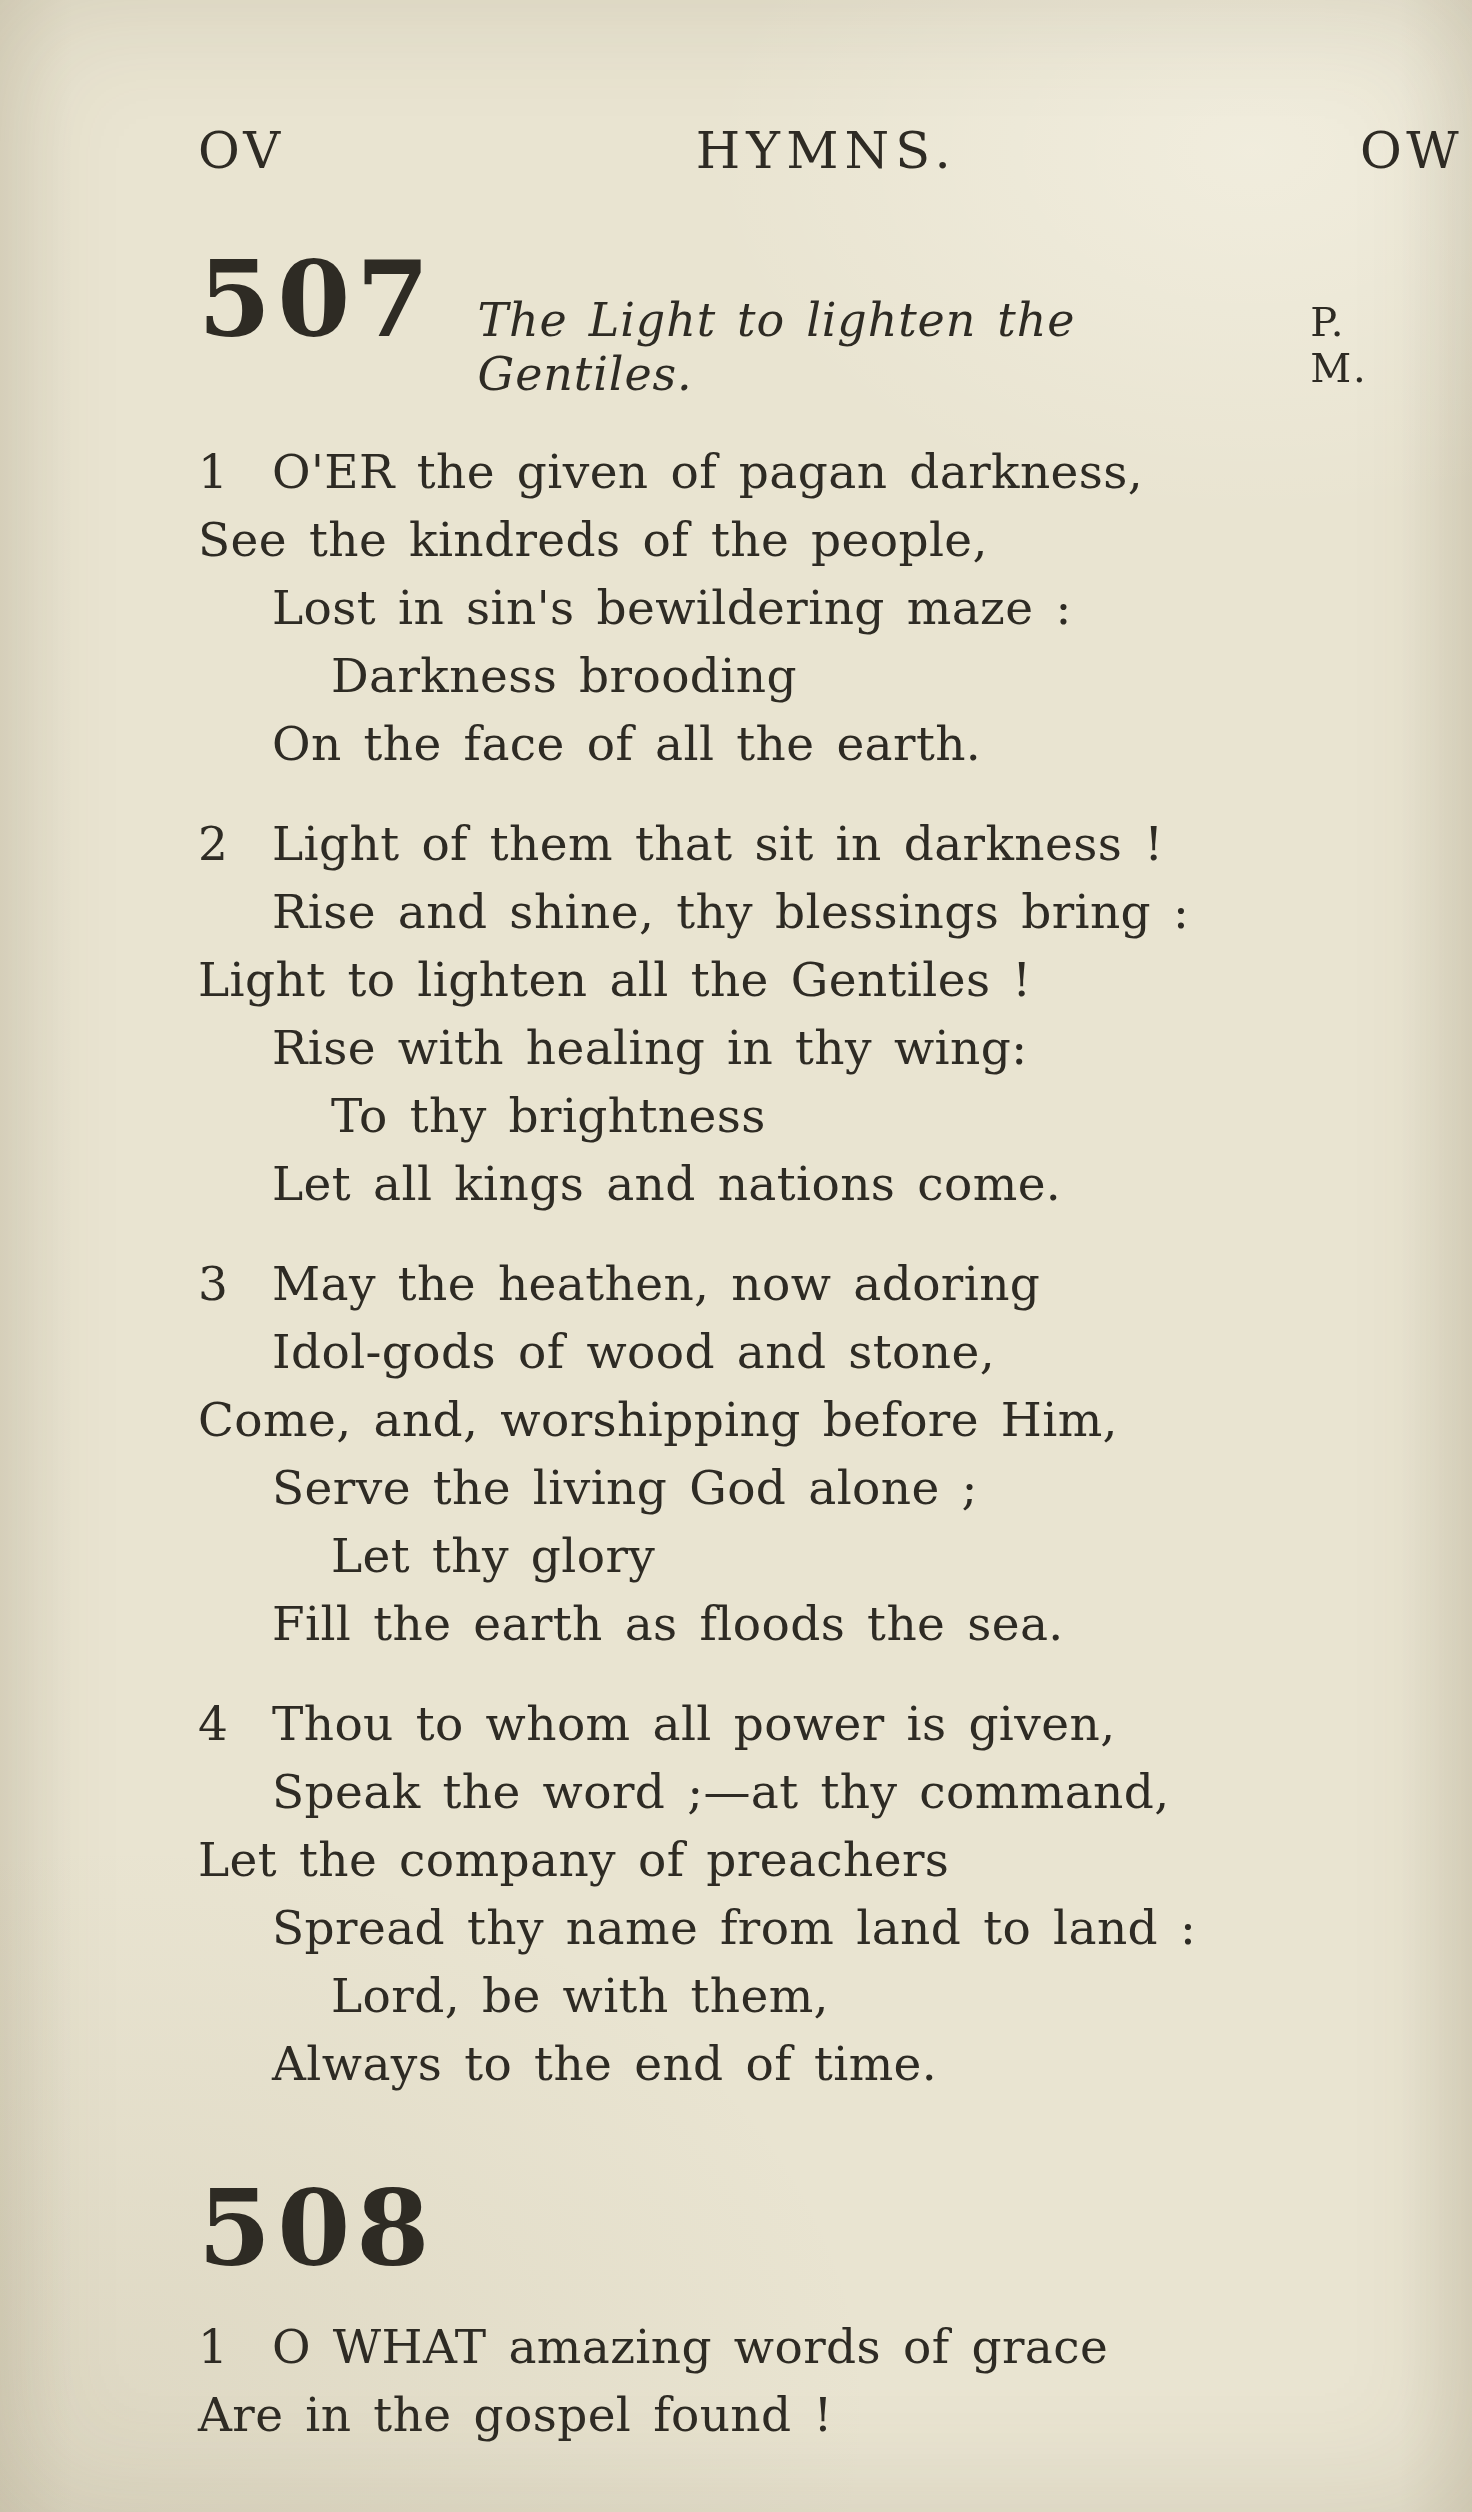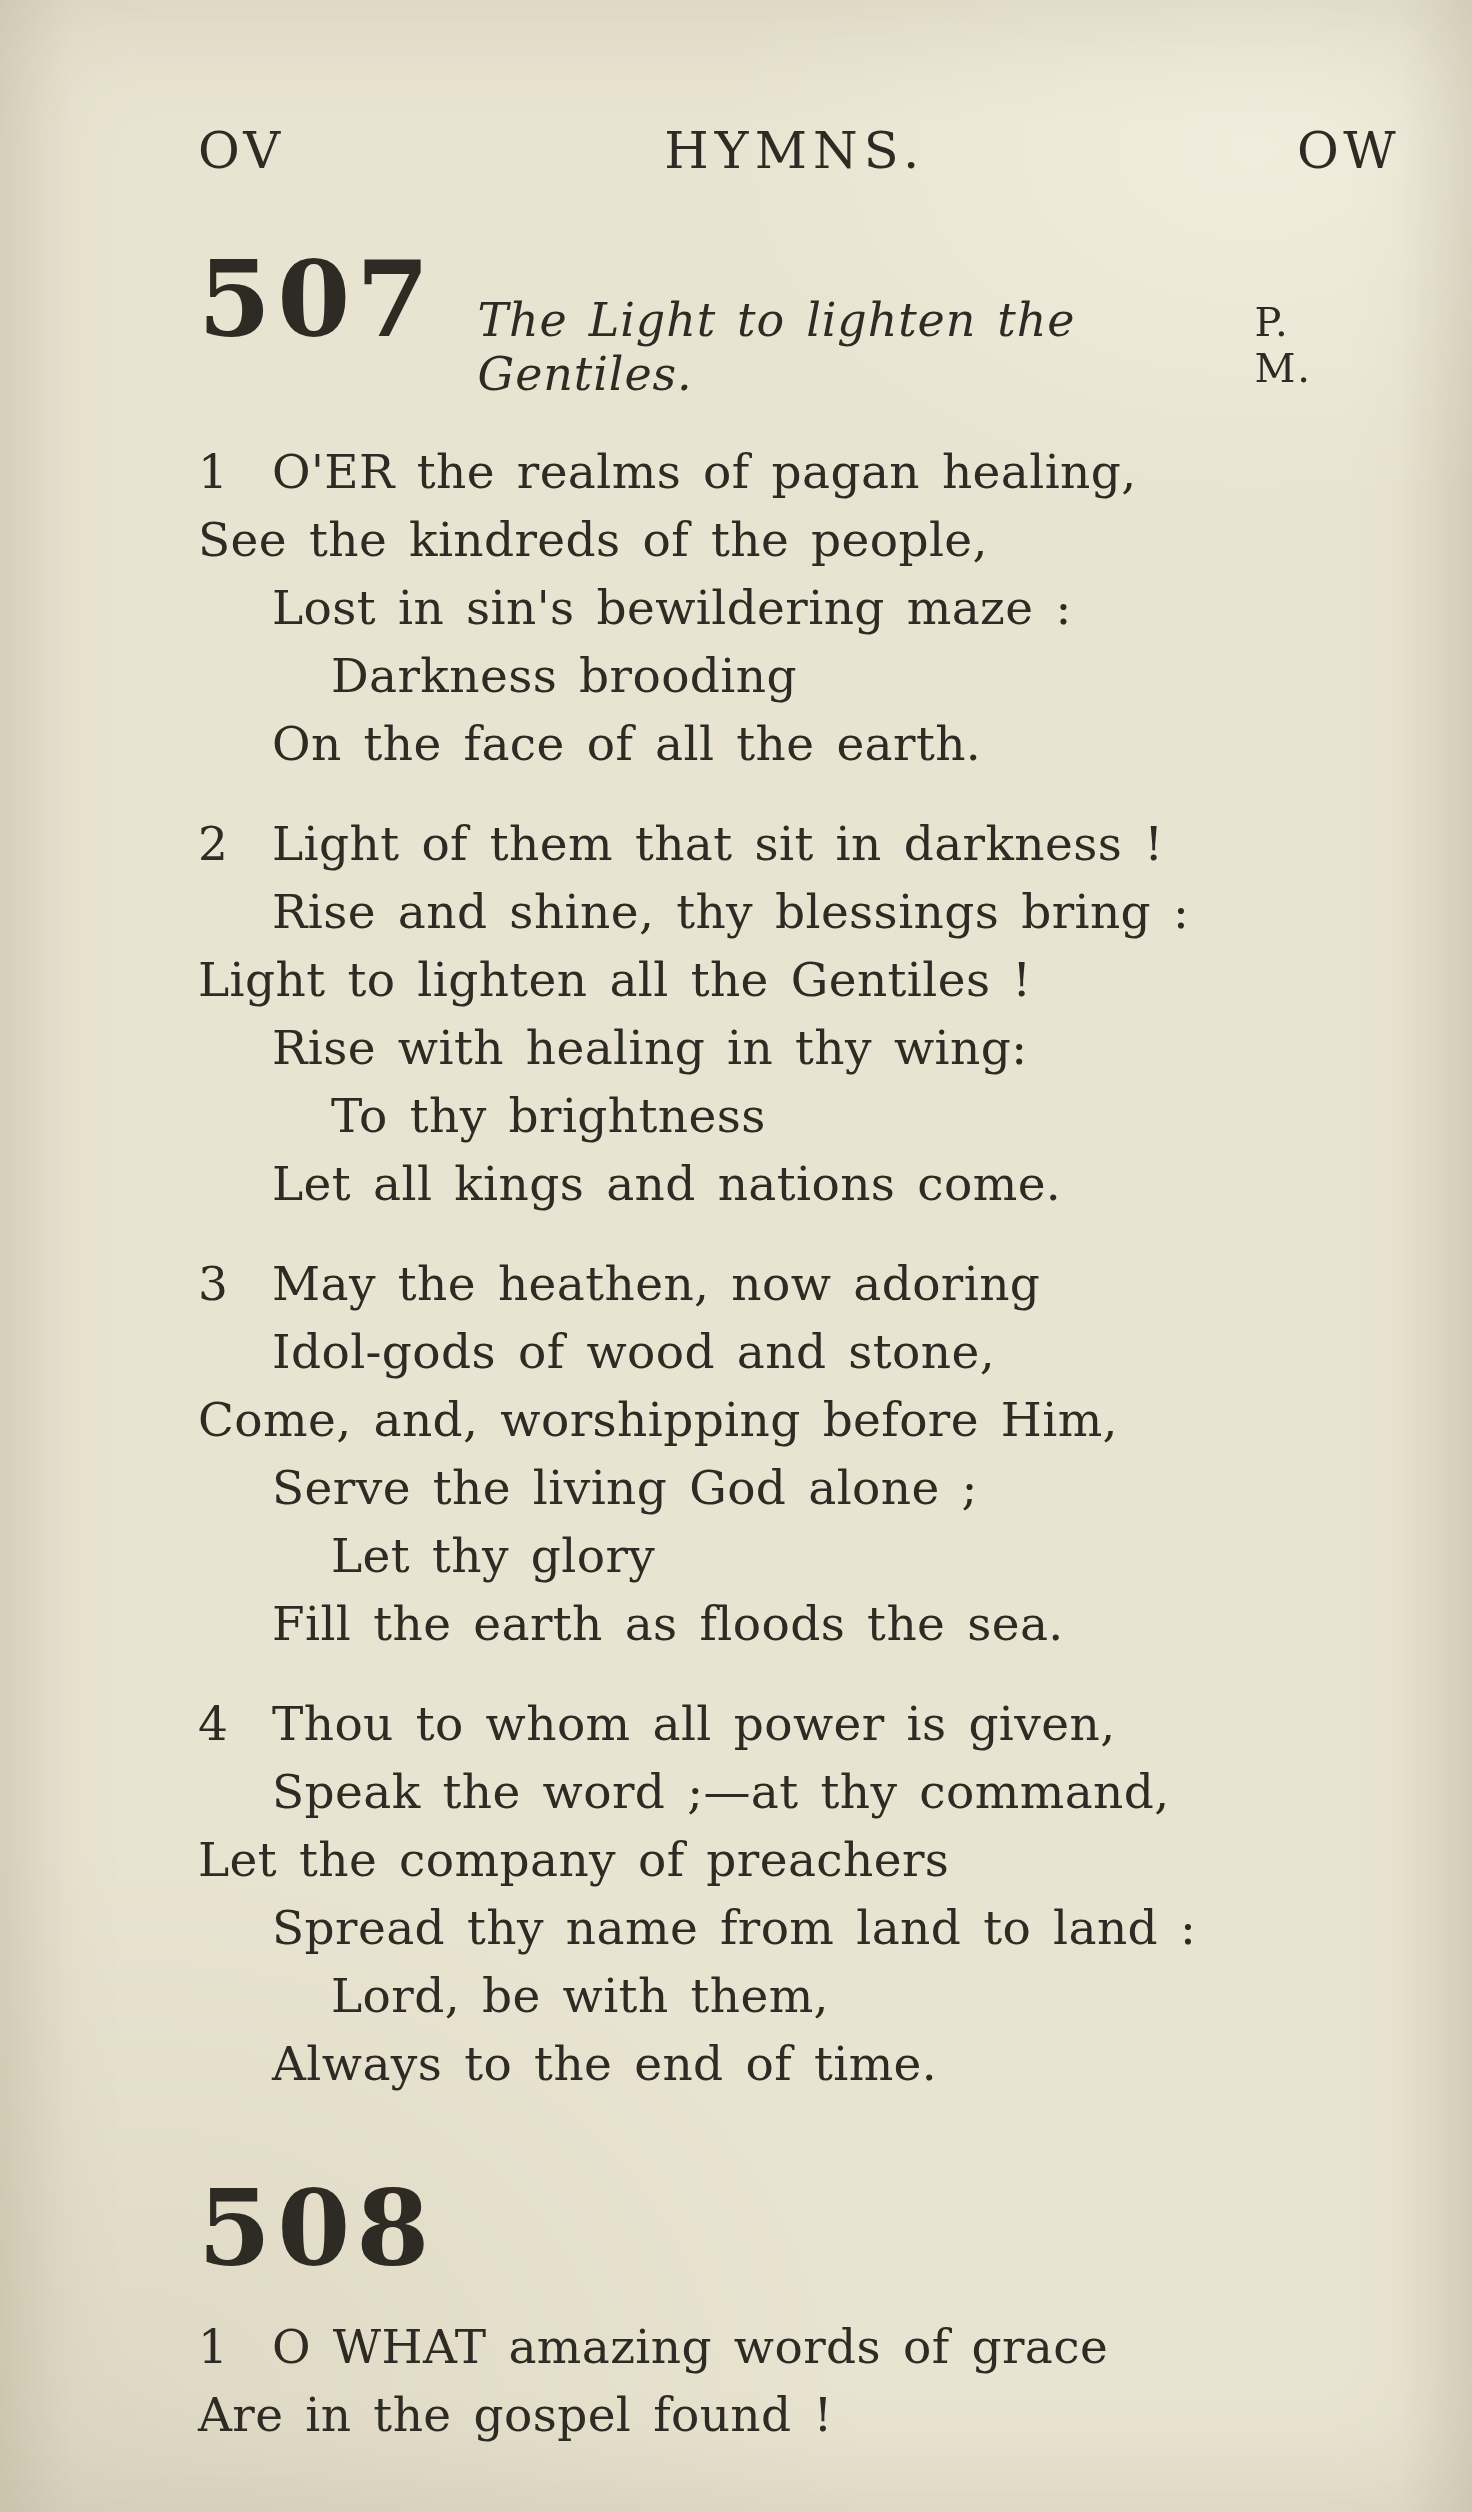--- a/index.html
+++ b/index.html
@@ -13,21 +13,21 @@
     position: relative;
     width: 1473px;
     height: 2512px;
     color: #2e2b24;
     background:
       radial-gradient(ellipse 790px 527px at 85% 6%, rgba(255, 253, 244, 0.35), transparent 70%),
       radial-gradient(ellipse 1054px 790px at 8% 96%, rgba(130, 117, 82, 0.10), transparent 72%),
       linear-gradient(to right, rgba(115, 100, 65, 0.08), transparent 5%, transparent 95%, rgba(115, 100, 65, 0.10)),
       #e9e4d1;
     box-shadow: inset 0 0 123px rgba(92, 82, 52, 0.16);
-    padding: 121px 119px 0 198px;
+    padding: 121px 56px 0 198px;
     overflow: hidden;
   }
 
   
   .running-head {
     display: flex;
     justify-content: space-between;
     align-items: baseline;
     font-size: 51px;
     letter-spacing: 4.4px;
@@ -100,21 +100,21 @@
   </header>
 
   <section>
     <div class="hymn-head">
       <span class="hymn-number">507</span>
       <span class="hymn-title">The Light to lighten the Gentiles.</span>
       <span class="hymn-meter-inline">P. M.</span>
     </div>
     <div class="verses">
         <div class="verse">
-          <div class="line indent-0"><span class="verse-num">1</span><span>O'ER the realms of pagan healing,</span></div>
+          <div class="line indent-0"><span class="verse-num">1</span><span>O'ER the given of pagan darkness,</span></div>
           <div class="line indent-0">See the kindreds of the people,</div>
           <div class="line indent-1">Lost in sin's bewildering maze :</div>
           <div class="line indent-2">Darkness brooding</div>
           <div class="line indent-1">On the face of all the earth.</div>
         </div>
         <div class="verse">
           <div class="line indent-0"><span class="verse-num">2</span><span>Light of them that sit in darkness !</span></div>
           <div class="line indent-1">Rise and shine, thy blessings bring :</div>
           <div class="line indent-0">Light to lighten all the Gentiles !</div>
           <div class="line indent-1">Rise with healing in thy wing:</div>

